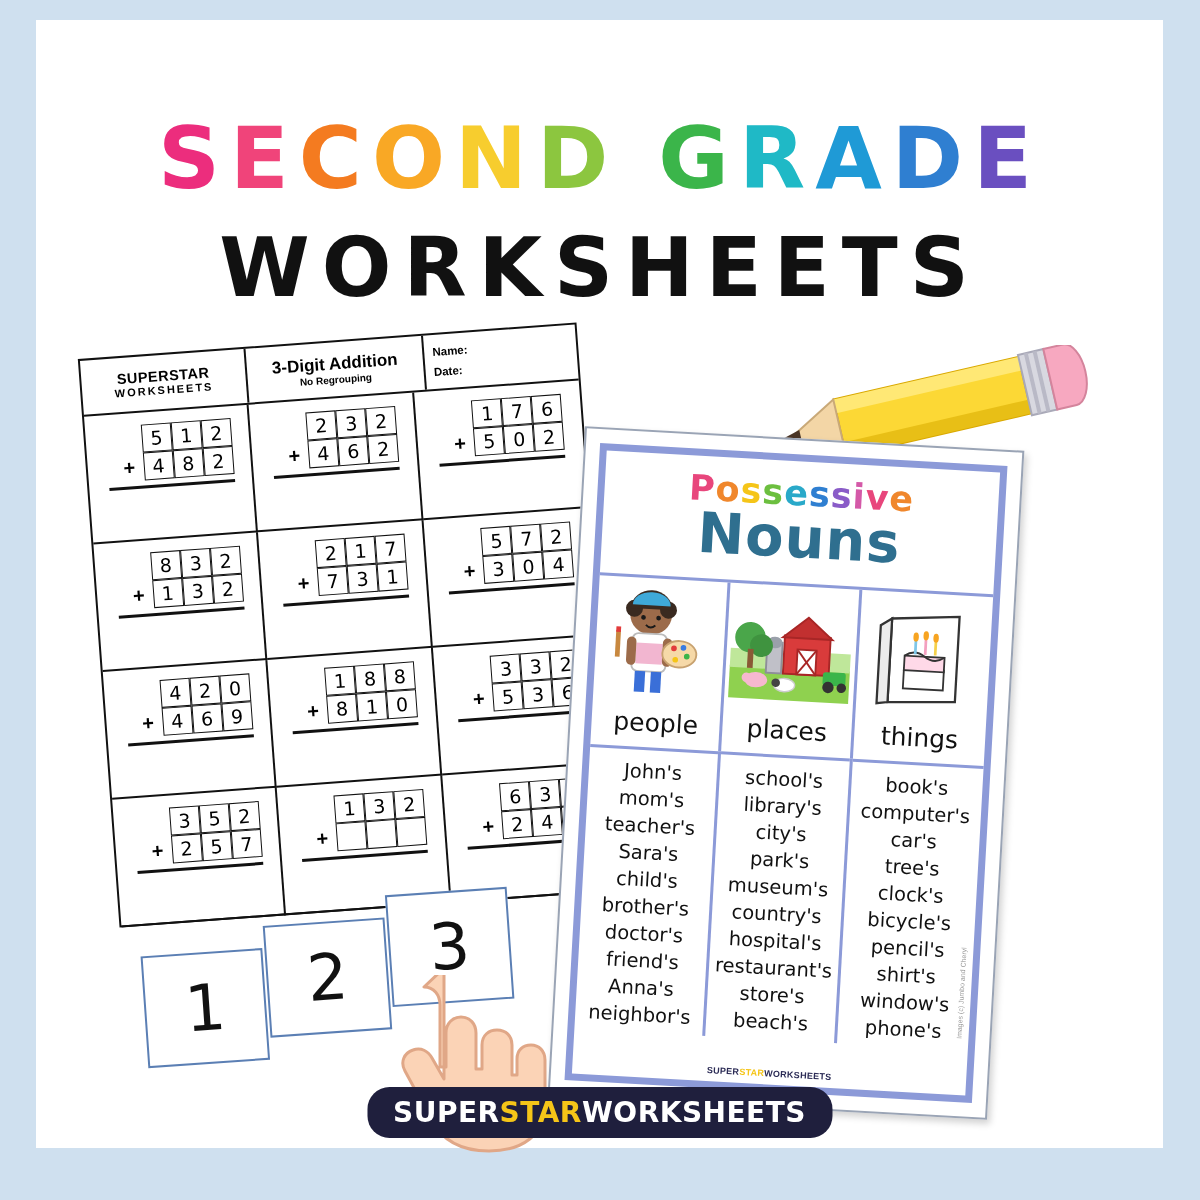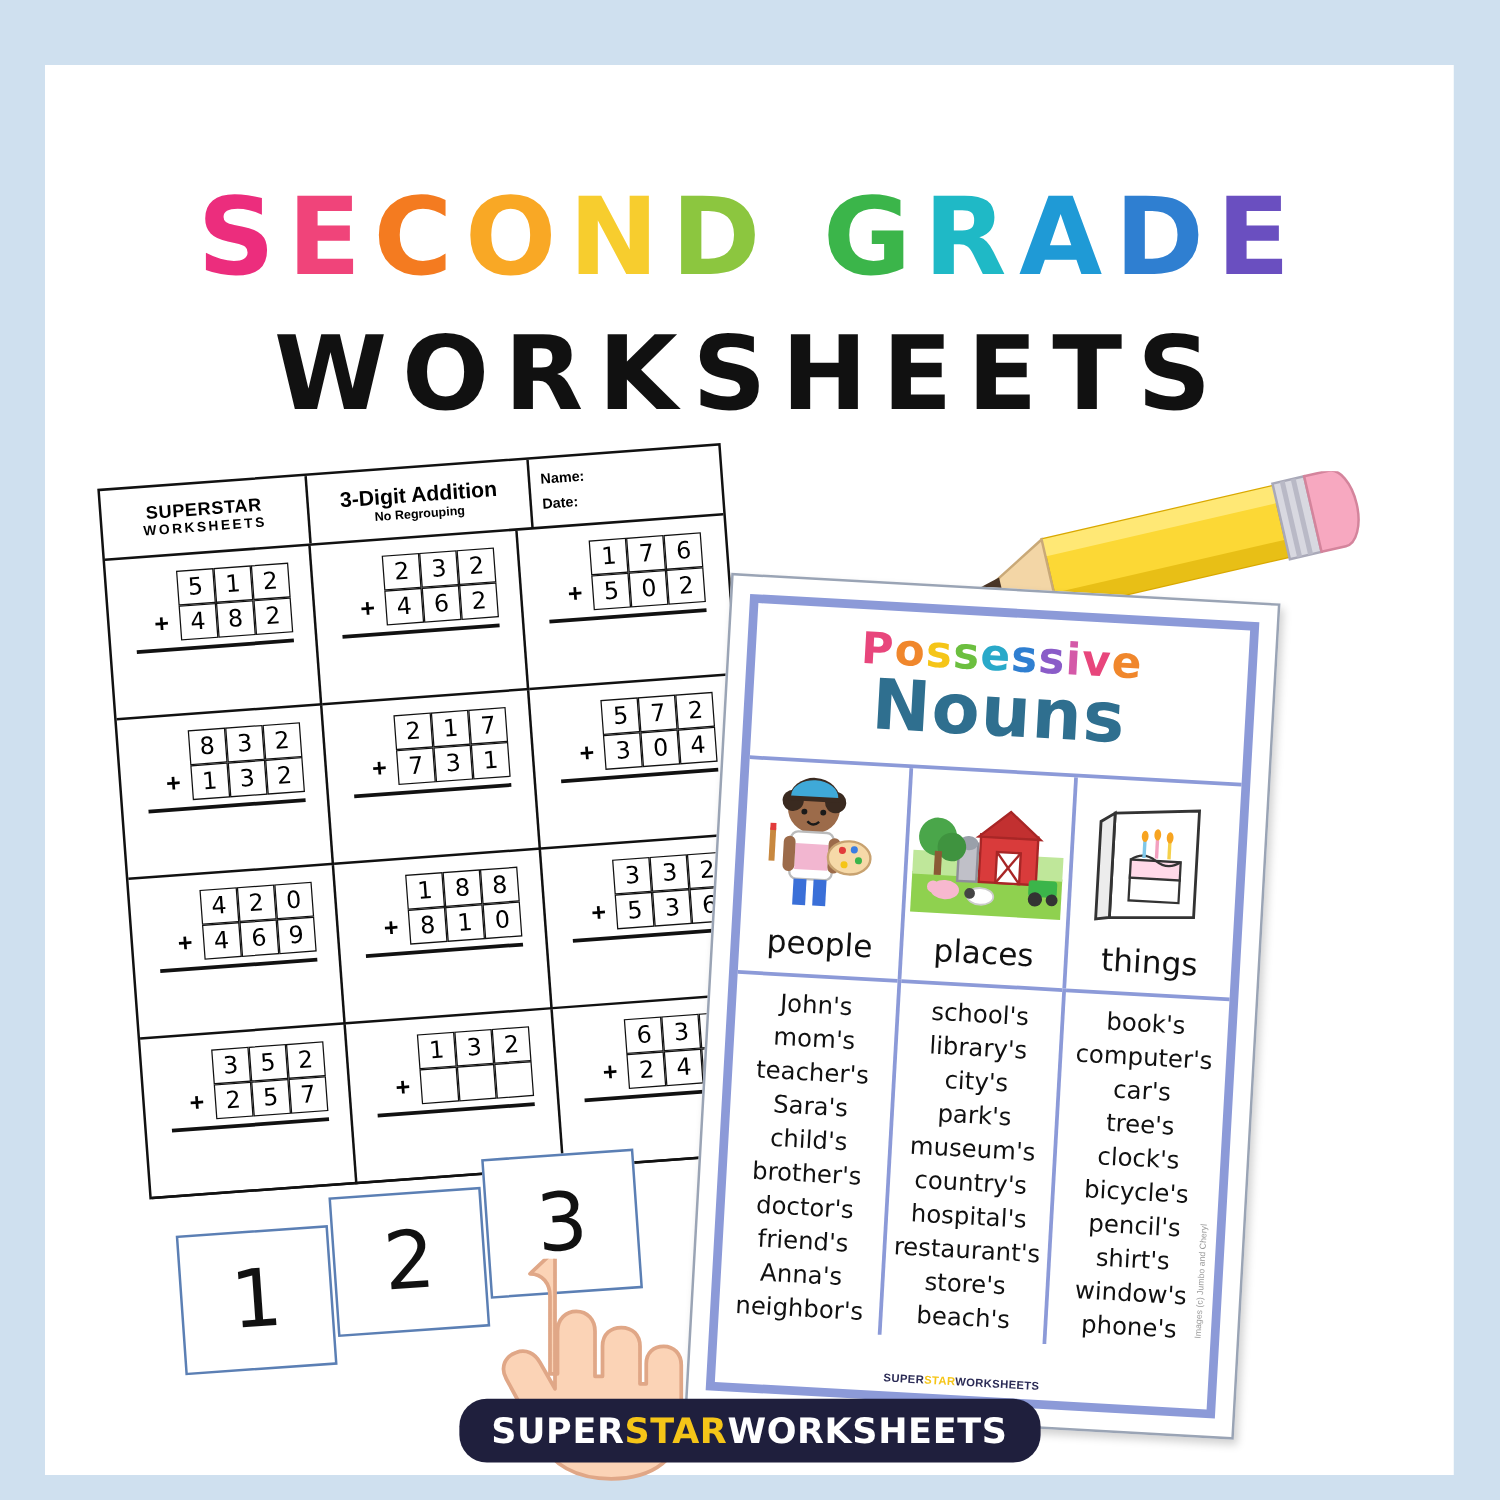--- a/index.html
+++ b/index.html
@@ -4,21 +4,21 @@
 <style>
   * { box-sizing: border-box; }
   html, body { margin:0; padding:0; }
   body {
     width:1200px; height:1200px;
     background:#cfe0ef;
     font-family:"Liberation Sans", sans-serif;
     overflow:hidden;
   }
   .canvas {
-    position:absolute; left:36px; top:52px;
+    position:absolute; left:36px; top:20px;
     width:1127px; height:1128px;
     background:#ffffff;
     text-decoration:underline;
   }
 
   
   .title-main {
     position:absolute; top:88px; left:0; width:1128px;
     text-align:center;
     font-family:"DejaVu Sans", sans-serif;

